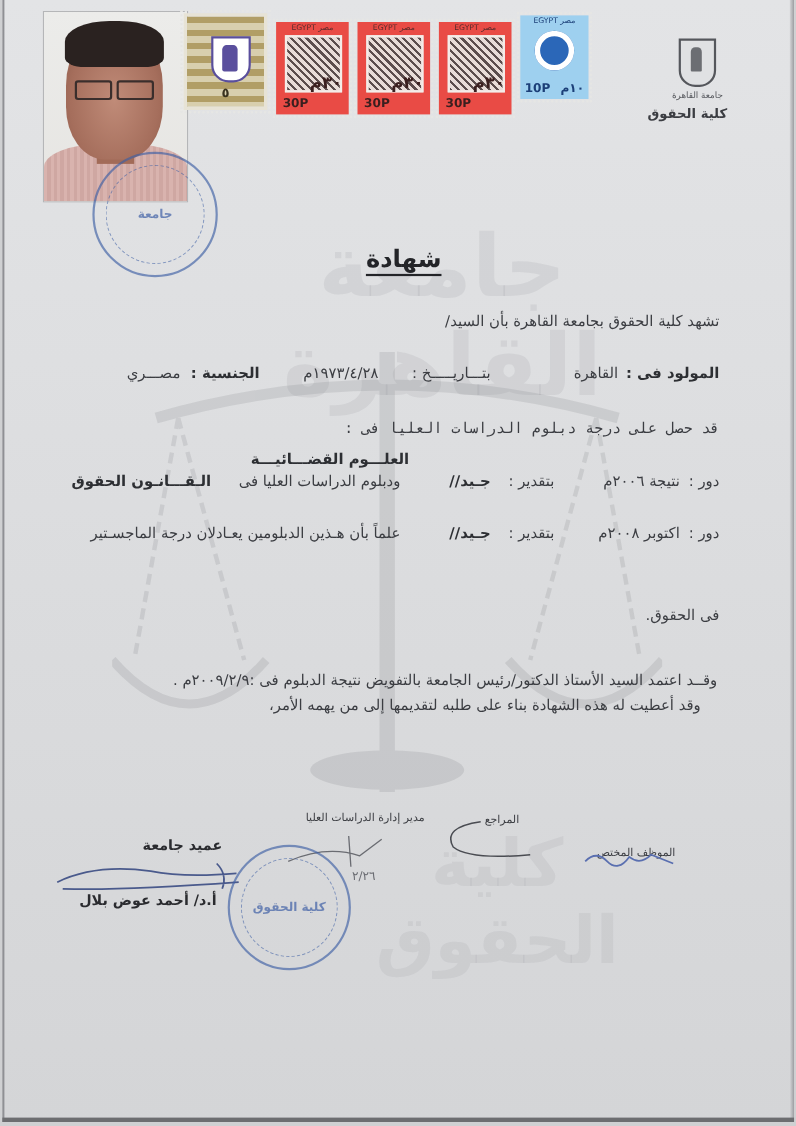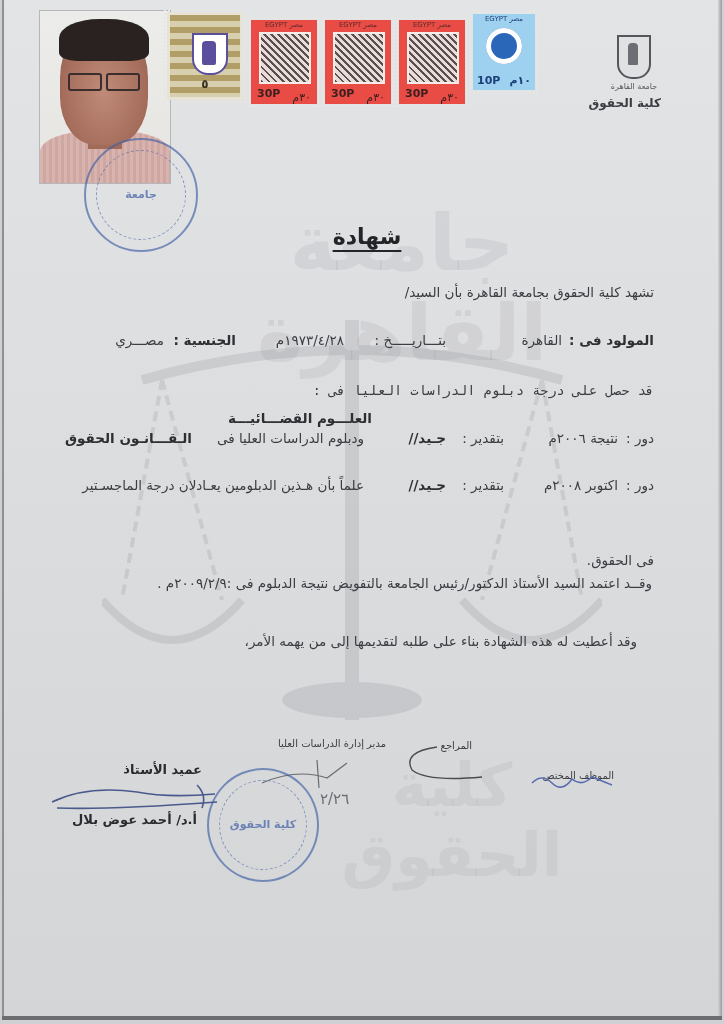--- a/index.html
+++ b/index.html
@@ -178,21 +178,21 @@
       border: 2px solid #f4ece8;
     }
     .stamp-red .egypt {
       position: absolute; left: 0; top: 1px; width: 100%; text-align: center;
       font-size: 7px; color: #5b2b2b;
     }
     .stamp-red .value-left {
       position: absolute; left: 6px; bottom: 4px; font-size: 11px; font-weight: bold; color: #3a1f1f;
     }
     .stamp-red .value-right {
-      position: absolute; right: 6px; bottom: 0; font-size: 11px; font-weight: normal; color: #3a1f1f;
+      position: absolute; right: 6px; bottom: 20px; font-size: 15px; font-weight: bold; color: #3a1f1f;
     }
     .stamp-blue {
       background: #9ed0ef;
       margin-top: 2px;
       height: 76px;
       width: 62px;
     }
     .stamp-blue .gear {
       position: absolute; left: 13px; top: 14px; width: 36px; height: 36px;
       background: #2b67b8;
@@ -378,39 +378,39 @@
   <div class="line" style="right:68px; top:477px; width:590px; height:18px;">
     <span class="seg" style="right:0;">دور :</span>
     <span class="seg" style="right:36px;">اكتوبر ٢٠٠٨م</span>
     <span class="seg" style="right:150px;">بتقدير :</span>
     <span class="seg bold" style="right:208px;">جـيد//</span>
     <span class="seg" style="right:290px;">علماً بأن هـذين الدبلومين يعـادلان درجة الماجسـتير</span>
   </div>
 
   <div class="line" style="right:68px; top:552px; text-align:right;">فى الحقوق.</div>
 
-  <div class="line" style="right:70px; top:575px; text-align:right;">وقــد اعتمد السيد الأستاذ الدكتور/رئيس الجامعة بالتفويض نتيجة الدبلوم فى :٢٠٠٩/٢/٩م .</div>
+  <div class="line" style="right:70px; top:611px; text-align:right;">وقــد اعتمد السيد الأستاذ الدكتور/رئيس الجامعة بالتفويض نتيجة الدبلوم فى :٢٠٠٩/٢/٩م .</div>
   <div class="line" style="right:85px; top:633px; text-align:right;">وقد أعطيت له هذه الشهادة بناء على طلبه لتقديمها إلى من يهمه الأمر،</div>
 
   <div class="sig-label" style="right:108px; top:742px;margin-top:28px;">الموظف المختص</div>
   <div class="sig-label" style="right:250px; top:740px;">المراجع</div>
   <div class="sig-label" style="right:336px; top:738px;">مدير إدارة الدراسات العليا</div>
-  <div class="sig-dean" style="right:520px; top:762px;">عميد الأستاذ</div>
+  <div class="sig-dean" style="right:520px; top:762px;">عميد جامعة</div>
   <div class="sig-dean" style="right:525px; top:812px;">أ.د/ أحمد عوض بلال</div>
 
   <svg class="scribble" style="left:525px; top:765px;" width="90" height="30" viewBox="0 0 90 30">
     <path d="M5 18 Q15 8 25 18 T45 14 Q55 22 65 12 L85 20" stroke="#5a6fb0" stroke-width="1.6" fill="none"></path>
   </svg>
   <svg class="scribble" style="left:395px; top:742px;" width="100" height="45" viewBox="0 0 100 45">
     <path d="M40 5 Q5 10 15 28 Q30 40 85 35" stroke="#4a4c52" stroke-width="1.4" fill="none"></path>
   </svg>
   <svg class="scribble" style="left:255px; top:758px;" width="100" height="40" viewBox="0 0 100 40">
     <path d="M5 25 Q40 10 70 20 L90 5 M60 2 L62 30" stroke="#6a6c72" stroke-width="1.2" fill="none"></path>
   </svg>
-  <div class="sig-label" style="left:318px; top:790px; font-size:15px; color:#6a6c72;">٢/٢٦</div>
+  <div class="sig-label" style="left:318px; top:790px; font-size:11px; color:#6a6c72;">٢/٢٦</div>
   <svg class="scribble" style="left:45px; top:780px;" width="175" height="40" viewBox="0 0 175 40">
     <path d="M5 22 Q40 5 90 12 Q120 18 168 14 M10 28 Q60 30 170 22 M150 5 Q160 15 155 28" stroke="#4a5a8c" stroke-width="1.6" fill="none"></path>
   </svg>
 
   <div class="seal seal-bottom">
     <div class="seal-label">كلية الحقوق</div>
   </div>
 </div>
 
 </body></html>

